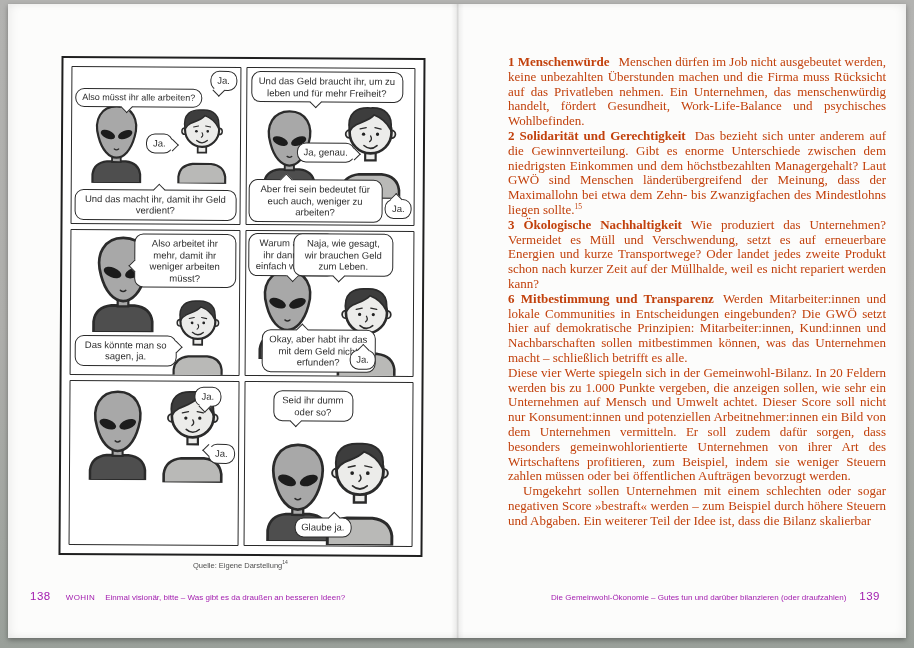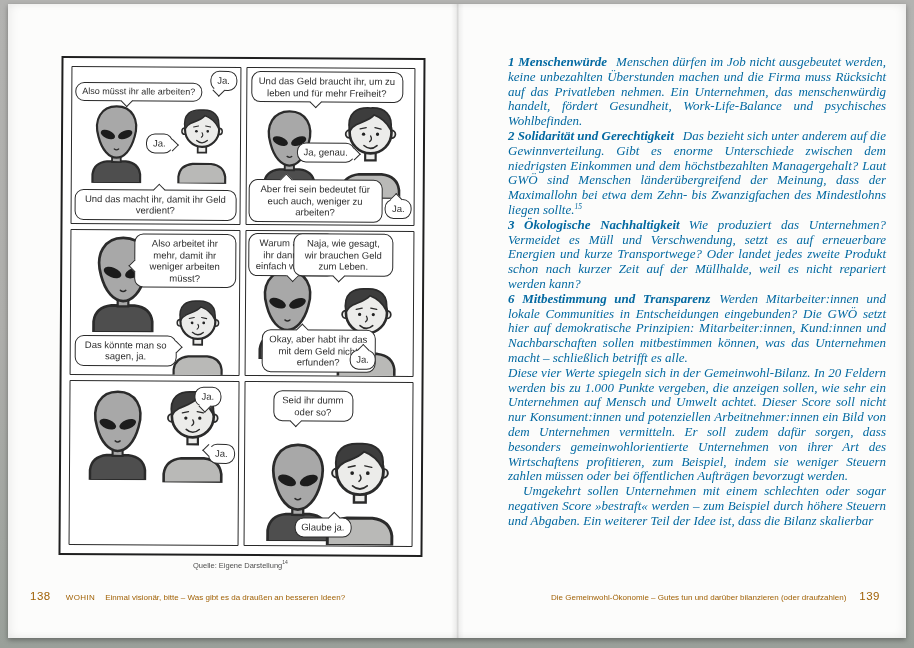--- a/index.html
+++ b/index.html
@@ -45,30 +45,30 @@
   .tail-left::after { left:-5px;   top:var(--ty,50%);  margin-top:-4px;  border-left:1.4px solid #2a2a2a;  border-bottom:1.4px solid #2a2a2a; }
   .tail-right::after{ right:-5px;  top:var(--ty,50%);  margin-top:-4px;  border-right:1.4px solid #2a2a2a; border-top:1.4px solid #2a2a2a; }
 
   .comic-caption { position:absolute; left:185px; top:555px; font-size:7.5px; color:#4f4f4f; }
   .comic-caption sup { font-size:5px; }
 
   
   .textcol {
     position:absolute; left:51px; top:51px; width:378px;
     font-family:"Liberation Serif", serif; font-size:13px; line-height:14.8px;
-    color:#0369a1; text-align:justify; hyphens:auto;font-style:italic; -webkit-hyphens:auto;
+    color:#c2410c; text-align:justify; hyphens:auto; -webkit-hyphens:auto;
   }
   .textcol p { margin:0; }
   .runin { font-weight:bold; margin-right:9px; }
   .fn { font-size:7.5px; line-height:0; }
   .gap-top { margin-top:15px; }
   .indent { text-indent:15px; }
 
   
-  .footer { position:absolute; top:582px; color:#a16207; white-space:nowrap; }
+  .footer { position:absolute; top:582px; color:#a21caf; white-space:nowrap; }
   .footer-left { left:22px; }
   .footer-right { right:26px; }
   .pagenum { font-size:11.5px; letter-spacing:.5px; }
   .sect { font-size:8px; margin-left:15px; letter-spacing:.4px; }
   .chap { font-size:8px; }
   .footer-left .chap { margin-left:10px; }
   .footer-right .pagenum { margin-left:13px; }
 
   .defs { position:absolute; width:0; height:0; overflow:hidden; }
 </style>
@@ -104,21 +104,21 @@
   <div class="page page-left">
     <div class="comic">
 
       <div class="panel">
         <svg class="char" style="left:12px;bottom:40px;width:65px;height:80px" viewBox="0 0 90 110">
             <use href="#sym-alien"></use>
           </svg>
         <svg class="char" style="right:6px;bottom:40px;width:64px;height:78px" viewBox="0 0 90 110">
             <use href="#sym-human"></use>
           </svg>
-        <div class="bubble nw tail-down" style="left:3px;top:15px;font-size:9px;--tx:40%">Also müsst ihr alle arbeiten?</div>
+        <div class="bubble nw tail-down" style="left:3px;top:21px;font-size:9px;--tx:40%">Also müsst ihr alle arbeiten?</div>
         <div class="bubble nw tail-down" style="right:3px;top:3px;--tx:30%">Ja.</div>
         <div class="bubble nw tail-right" style="left:74px;top:66px;--ty:55%">Ja.</div>
         <div class="bubble tail-up" style="left:3px;right:3px;bottom:3px;--tx:52%">Und das macht ihr, damit ihr Geld verdient?</div>
       </div>
 
       <div class="panel">
         <svg class="char" style="left:8px;bottom:32px;width:69px;height:84px" viewBox="0 0 90 110">
             <use href="#sym-alien"></use>
           </svg>
         <svg class="char" style="right:4px;bottom:26px;width:79px;height:96px" viewBox="0 0 90 110">

